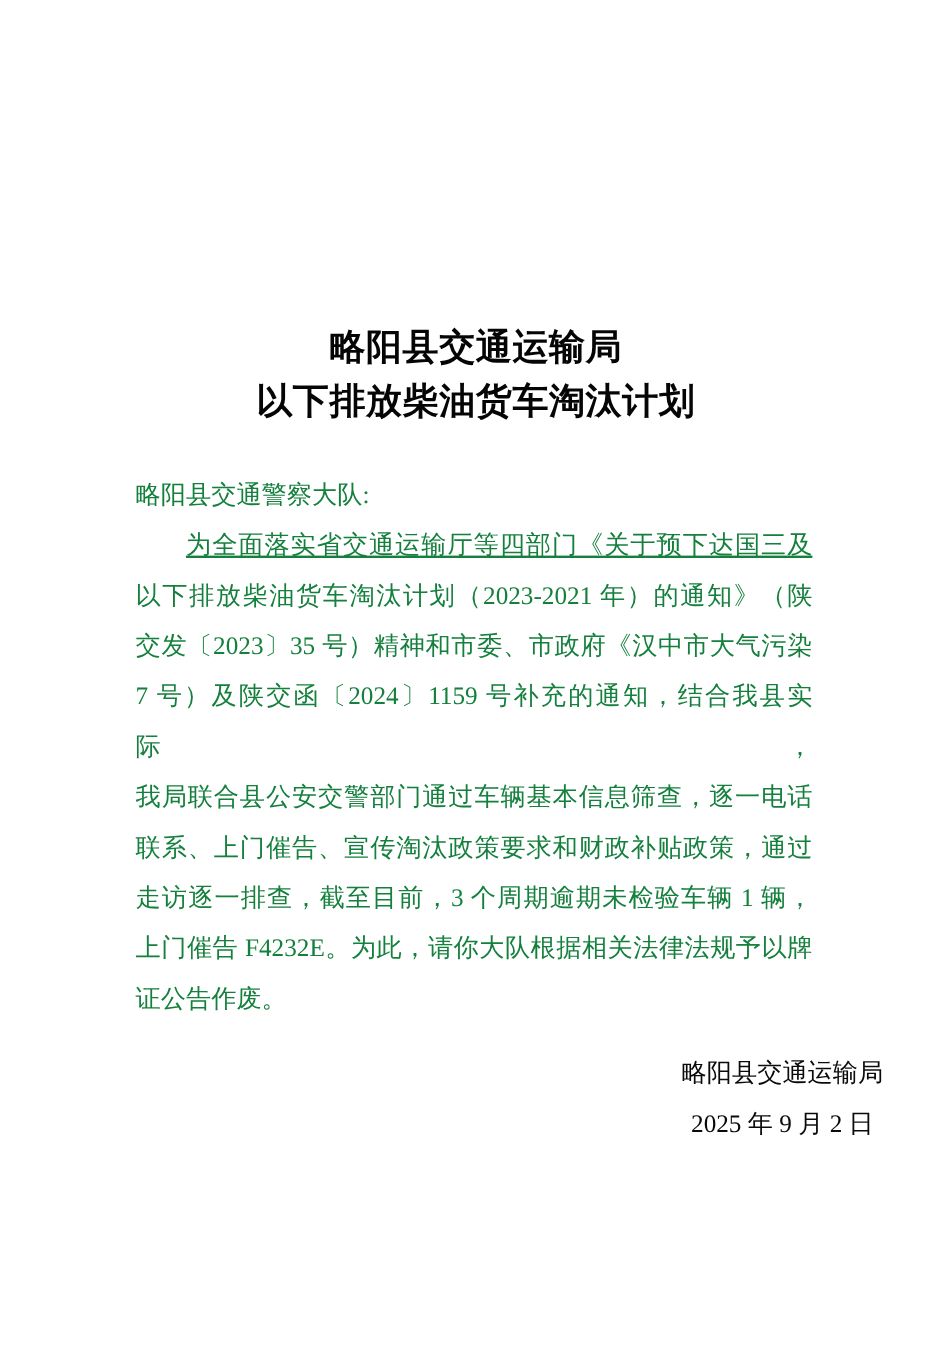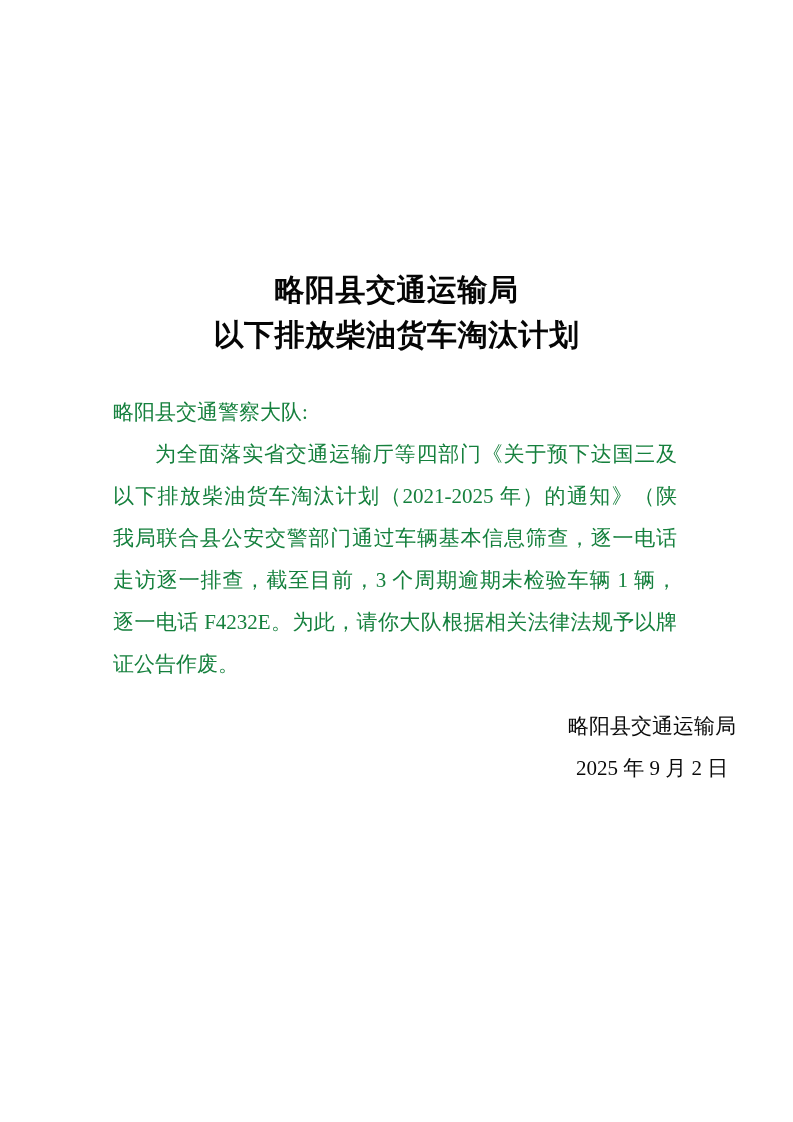--- a/index.html
+++ b/index.html
@@ -33,20 +33,21 @@
   }
   .salutation {
     text-align: left;
   }
   .bline {
     text-align: justify;
     text-align-last: justify;
   }
   .bline.first {
     text-indent: 2em;
+    text-decoration: underline;
   }
   .bline.last {
     text-align-last: left;
     font-family: Liberation Serif, serif;
   }
   .signature {
     margin-top: 20px;
     text-align: right;
     padding-right: 57px;
   }
@@ -63,24 +64,27 @@
 <div class="page">
 
   <div class="title-block">
     <div>略阳县交通运输局</div>
     <div>以下排放柴油货车淘汰计划</div>
   </div>
 
   <div class="content">
     <div class="salutation">略阳县交通警察大队:</div>
     <div class="bline first">为全面落实省交通运输厅等四部门《关于预下达国三及</div>
-    <div class="bline">以下排放柴油货车淘汰计划（2021-2025 年）的通知》（陕</div>
+    <div class="bline">以下排放柴油货车淘汰计划（2023-2021 年）的通知》（陕</div>
+    <div class="bline">交发〔2023〕35 号）精神和市委、市政府《汉中市大气污染</div>
+    <div class="bline">7 号）及陕交函〔2024〕1159 号补充的通知，结合我县实际，</div>
     <div class="bline">我局联合县公安交警部门通过车辆基本信息筛查，逐一电话</div>
+    <div class="bline">联系、上门催告、宣传淘汰政策要求和财政补贴政策，通过</div>
     <div class="bline">走访逐一排查，截至目前，3 个周期逾期未检验车辆 1 辆，</div>
-    <div class="bline">逐一电话 F4232E。为此，请你大队根据相关法律法规予以牌</div>
+    <div class="bline">上门催告 F4232E。为此，请你大队根据相关法律法规予以牌</div>
     <div class="bline last">证公告作废。</div>
   </div>
 
   <div class="signature">
     <div class="signature-inner">
       <div>略阳县交通运输局</div>
       <div>2025 年 9 月 2 日</div>
     </div>
   </div>
 

